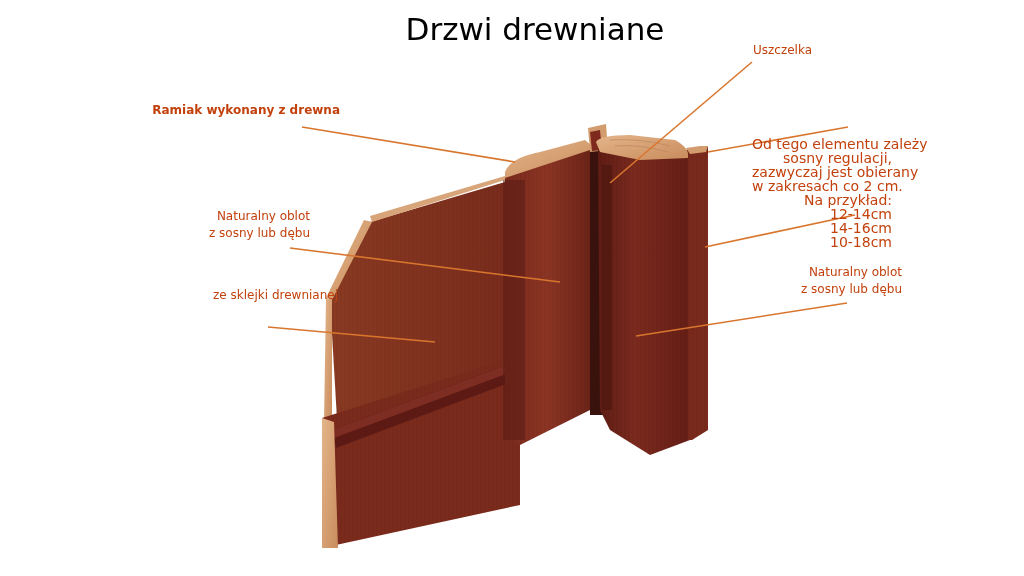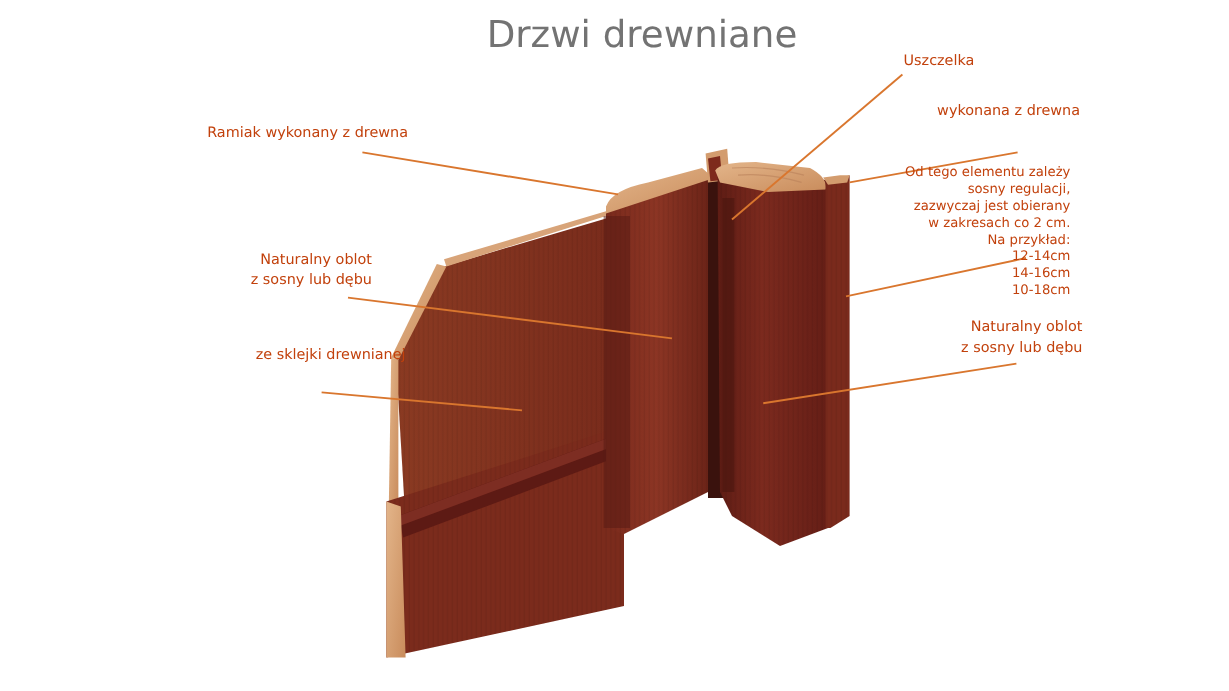--- a/index.html
+++ b/index.html
@@ -2,29 +2,29 @@
 <html><head>
   <meta charset="utf-8">
   <style>
     html, body { margin: 0; padding: 0; }
     body {
       width: 1024px; height: 576px; position: relative; overflow: hidden;
       background: #ffffff; font-family: "Liberation Sans", "DejaVu Sans", sans-serif; color: #1a1a1a;
     }
     .title {
       position: absolute; left: 330px; top: 8px; width: 410px; text-align: center;
-      font-family: "DejaVu Sans", sans-serif; font-size: 31px; line-height: 42px; font-weight: 500; color: #737373;
+      font-family: "DejaVu Sans", sans-serif; font-size: 31px; line-height: 42px; font-weight: 500; color: #000000;
     }
     .title span { display: block; }
     .label {
       position: absolute; text-align: right; font-family: "DejaVu Sans", sans-serif;
       font-size: 12px; line-height: 17px; color: #c2410c;
     }
     .label span { display: block; white-space: nowrap; }
-    .note { font-size: 11px; line-height: 14px; }
+    .note { font-size: 14px; line-height: 14px; }
     svg.art { position: absolute; left: 0; top: 0; }
   </style>
 </head>
 <body>
 
 <svg class="art" width="1024" height="576" viewBox="0 0 1024 576">
   <defs>
     <pattern id="grain" width="4" height="8" patternUnits="userSpaceOnUse">
       <rect width="4" height="8" fill="transparent"></rect>
       <line x1="1" y1="0" x2="1" y2="8" stroke="#000" stroke-opacity="0.07" stroke-width="1"></line>
@@ -102,39 +102,38 @@
     <line x1="848" y1="127" x2="708" y2="152"></line>
     <line x1="855" y1="215" x2="705" y2="247"></line>
     <line x1="847" y1="303" x2="636" y2="336"></line>
   </g>
 </svg>
 
 <div class="title">
   <span>Drzwi drewniane</span>
 </div>
 
-<div class="label" style="left:140px; top:102px; width:200px;">
+<div class="label" style="left:140px; top:102px; width:200px;font-weight:bold;">
   <span>Ramiak wykonany z drewna</span>
 </div>
 
 <div class="label" style="left:150px; top:208px; width:160px;">
   <span>Naturalny oblot</span>
   <span>z sosny lub dębu</span>
 </div>
 
 <div class="label" style="left:118px; top:287px; width:220px;">
   <span>ze sklejki drewnianej</span>
 </div>
 
 <div class="label" style="left:712px; top:42px; width:100px;">
   <span>Uszczelka</span>
 </div>
 
 <div class="label" style="left:735px; top:84px; width:165px;">
-  <span>wykonana z drewna</span>
 </div>
 
 <div class="label note" style="left:752px; top:137px; width:140px;">
   <span>Od tego elementu zależy</span>
   <span>sosny regulacji,</span>
   <span>zazwyczaj jest obierany</span>
   <span>w zakresach co 2 cm.</span>
   <span>Na przykład:</span>
   <span>12-14cm</span>
   <span>14-16cm</span>

